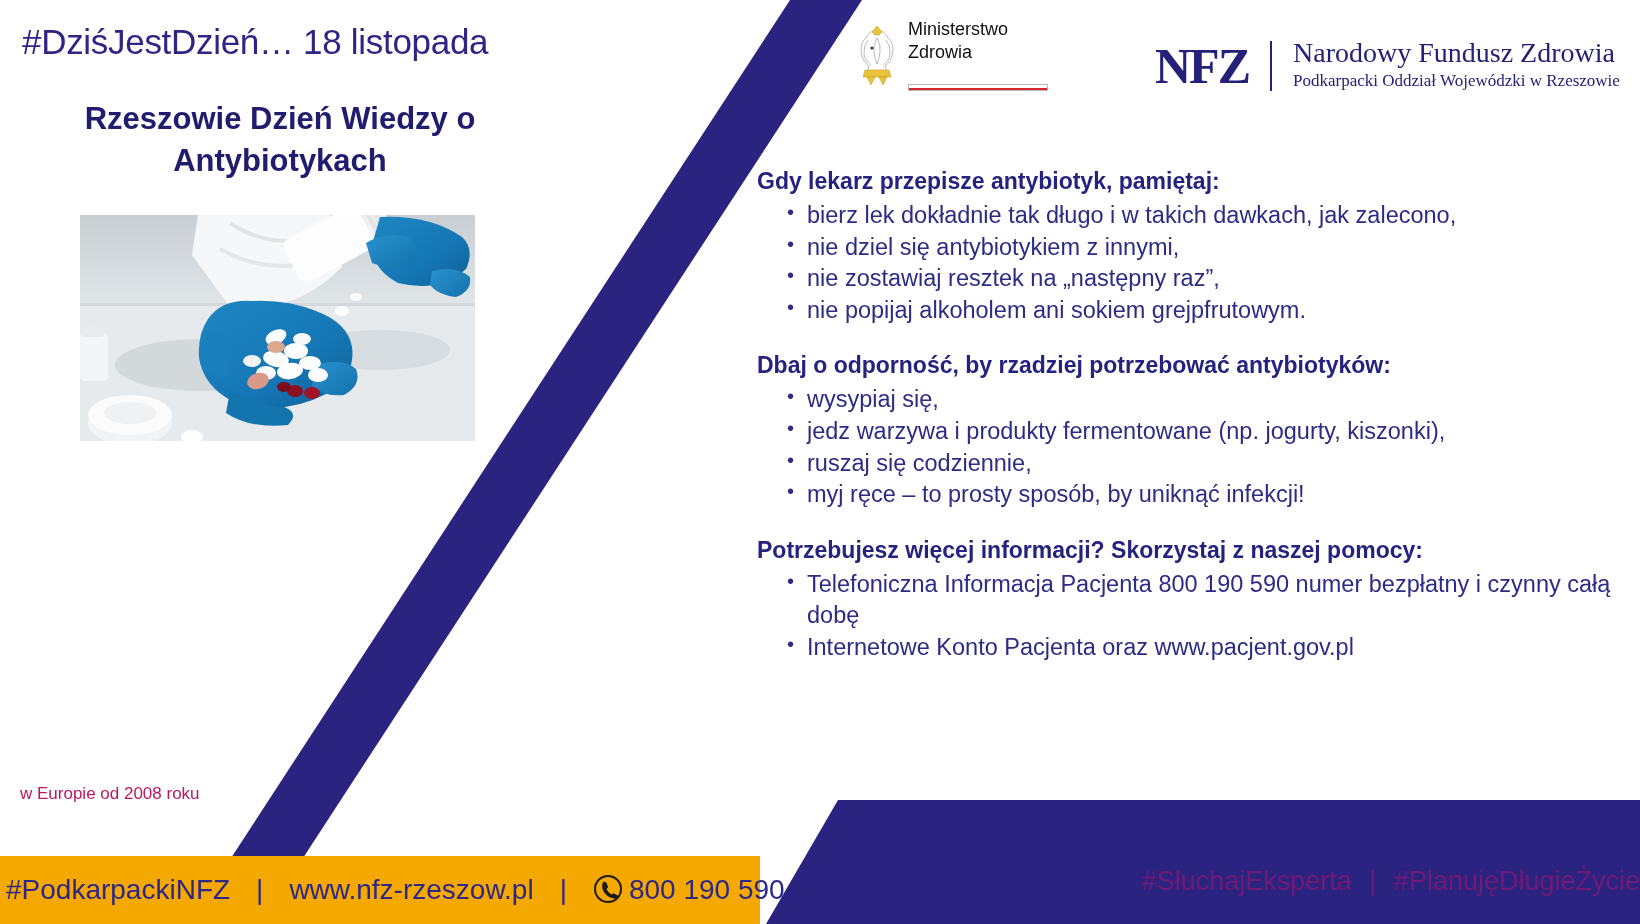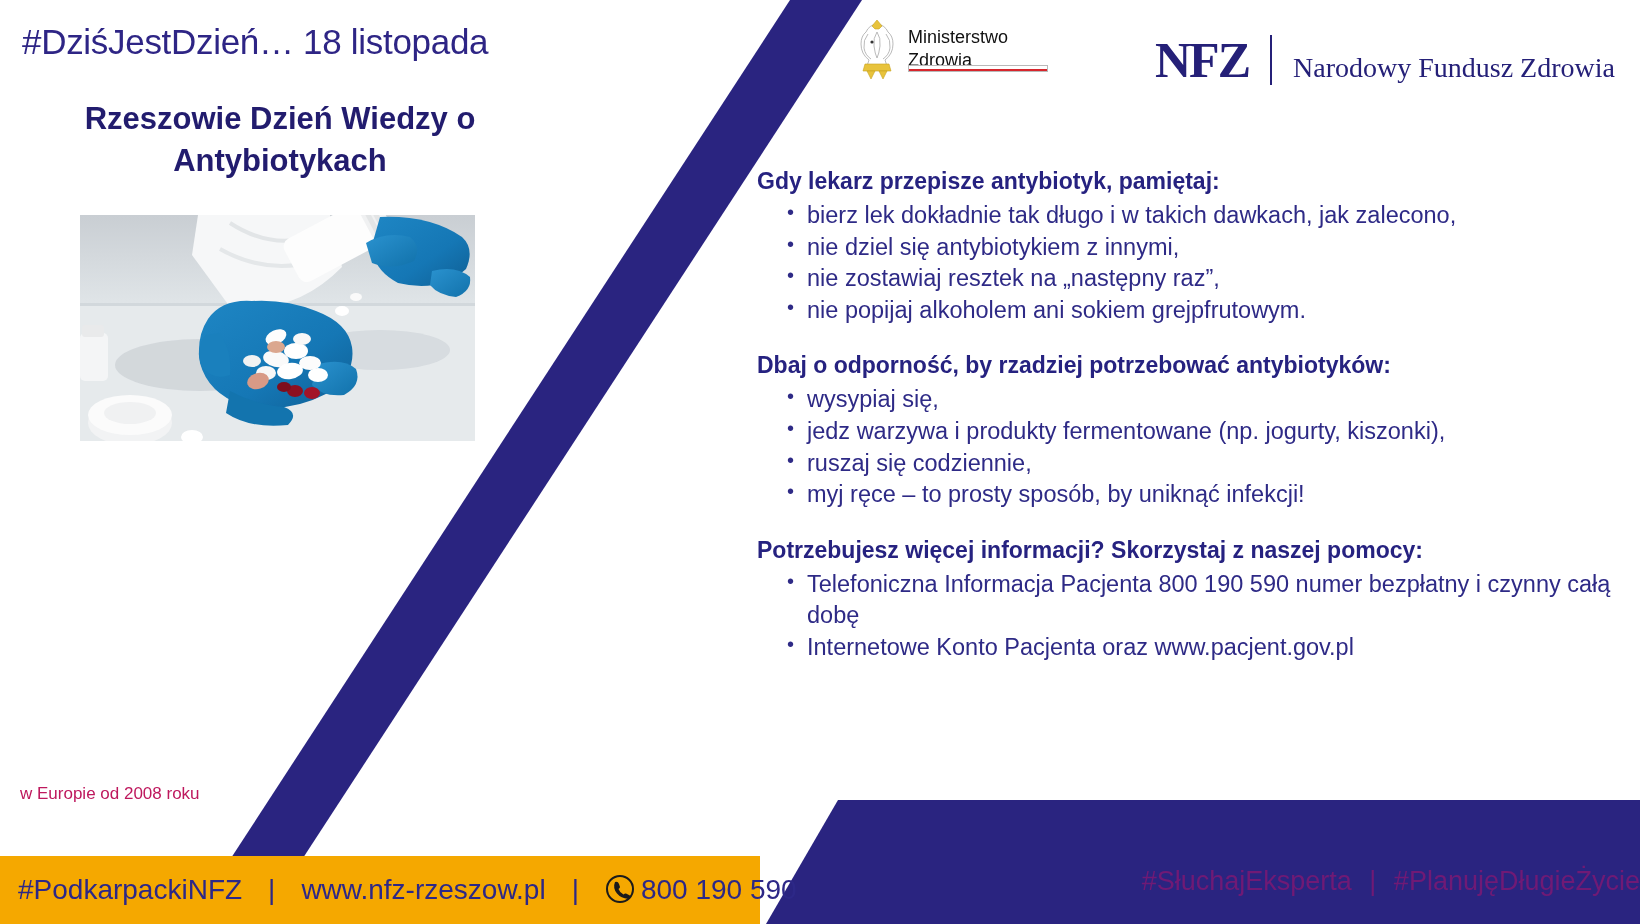--- a/index.html
+++ b/index.html
@@ -72,21 +72,21 @@
     position:absolute;
     left:10px; top:4px;
     display:flex; align-items:center; gap:9px;
   }
   .eagle-mark { width:44px; height:62px; }
   .mz-text {
     font-size:18px;
     color:#111111;
     line-height:1.28;
     position:relative;
-    padding-bottom:0;
+    padding-bottom:27px;
   }
   .mz-flag {
     position:absolute;
     left:0; bottom:0;
     width:140px; height:7px;
     border:1px solid #b9b9b9;
   }
   .mz-flag .flag-white { height:50%; background:#ffffff; }
   .mz-flag .flag-red { height:50%; background:#d8262c; }
 
@@ -157,21 +157,21 @@
     left:0; bottom:0;
     width:760px; height:68px;
     background:#f5a800;
     display:flex;
     align-items:center;
   }
   .footer-left-inner {
     display:flex;
     align-items:center;
     gap:26px;
-    padding-left:18px;
+    padding-left:6px;
     font-size:28px;
     color:#2d2887;
     white-space:nowrap;
   }
   .footer-left-inner .sep { color:#2d2887; }
   .phone-chip {
     display:flex;
     align-items:flex-start;
     gap:6px;
   }
@@ -316,20 +316,21 @@
           <div class="flag-red"></div>
         </div>
       </div>
     </div>
 
     <div class="nfz-logo">
       <div class="nfz-mark">NFZ</div>
       <div class="nfz-rule"></div>
       <div class="nfz-words">
         <div class="nfz-title">Narodowy Fundusz Zdrowia</div>
+        <div class="nfz-sub">Podkarpacki Oddział Wojewódzki w Rzeszowie</div>
       </div>
     </div>
   </div>
 
   <div class="content">
 
     <div class="section">
       <div class="section-heading">Gdy lekarz przepisze antybiotyk, pamiętaj:</div>
       <ul class="bullets">
         <li>bierz lek dokładnie tak długo i w takich dawkach, jak zalecono,</li>

